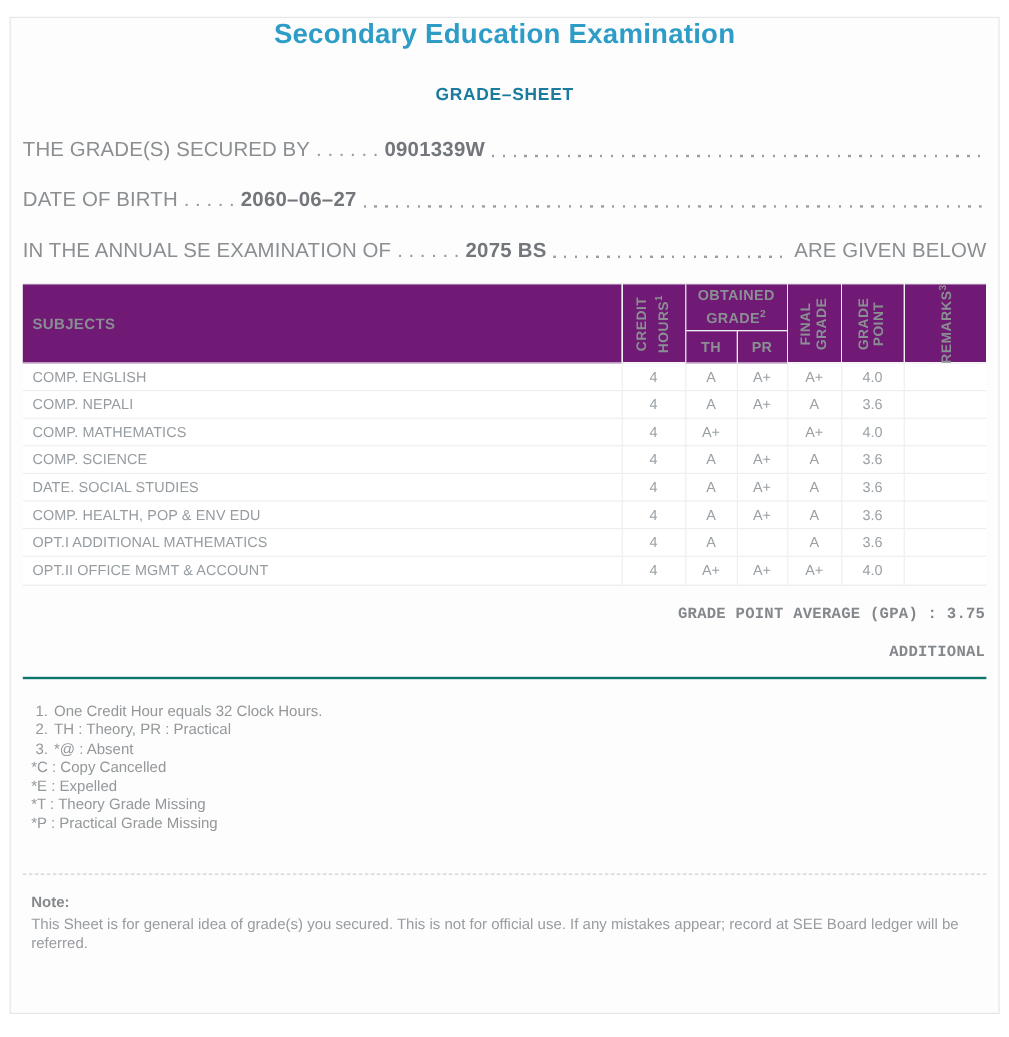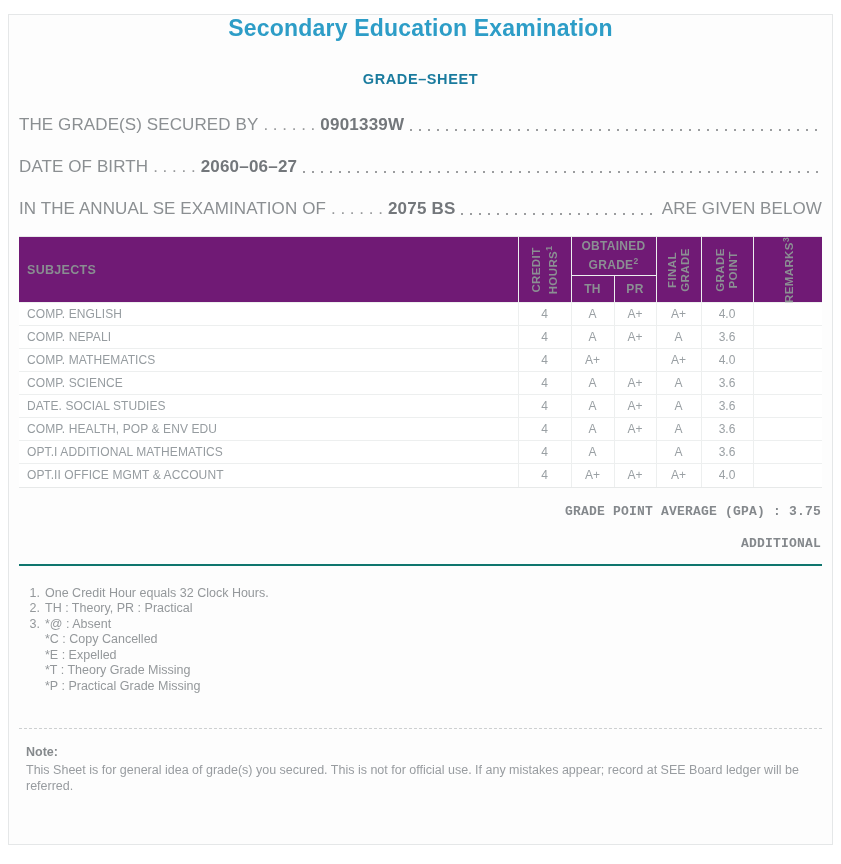--- a/index.html
+++ b/index.html
@@ -59,21 +59,21 @@
   
   .summary {
     border-bottom:2px solid #0f766e; padding:16px 1px 13px 0; text-align:right;font-family:Liberation Mono, monospace;
   }
   .summary .gpa { font-size:13px; font-weight:bold; color:#84888c; letter-spacing:0.2px; }
   .summary .status { margin-top:17px; font-size:13px; font-weight:bold; color:#84888c; letter-spacing:0.2px; }
   
   .footnotes { padding-top:20px; font-size:12.5px; color:#94989b; line-height:15.5px; padding-left:7px; }
   .fn-row { display:flex; }
   .fn-num { width:14px; text-align:right; margin-right:5px; }
-  .fn-cont { margin-left:19px; }
+  .fn-cont { }
   
   .dash-sep { margin-top:34px; border-top:1px dashed #cdd0d1; height:0; }
   .note { margin-top:16px; padding-left:7px; }
   .note-heading { font-size:12.5px; font-weight:bold; color:#85898c; }
   .note-body { margin-top:3px; font-size:12.5px; color:#989ca0; line-height:16px; max-width:778px; }
 </style>
 </head>
 <body>
 
 <div class="card">

